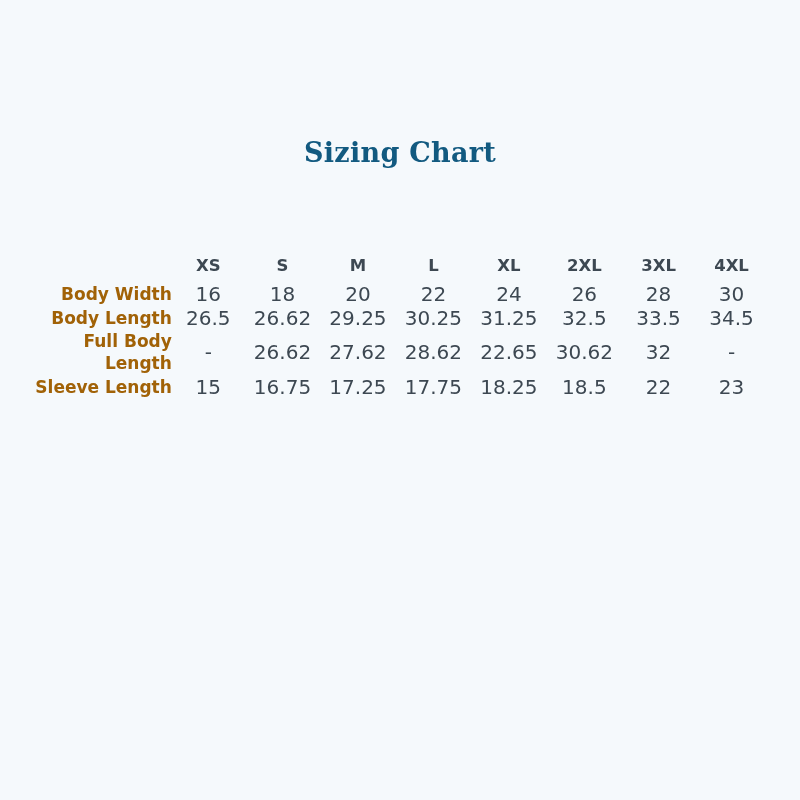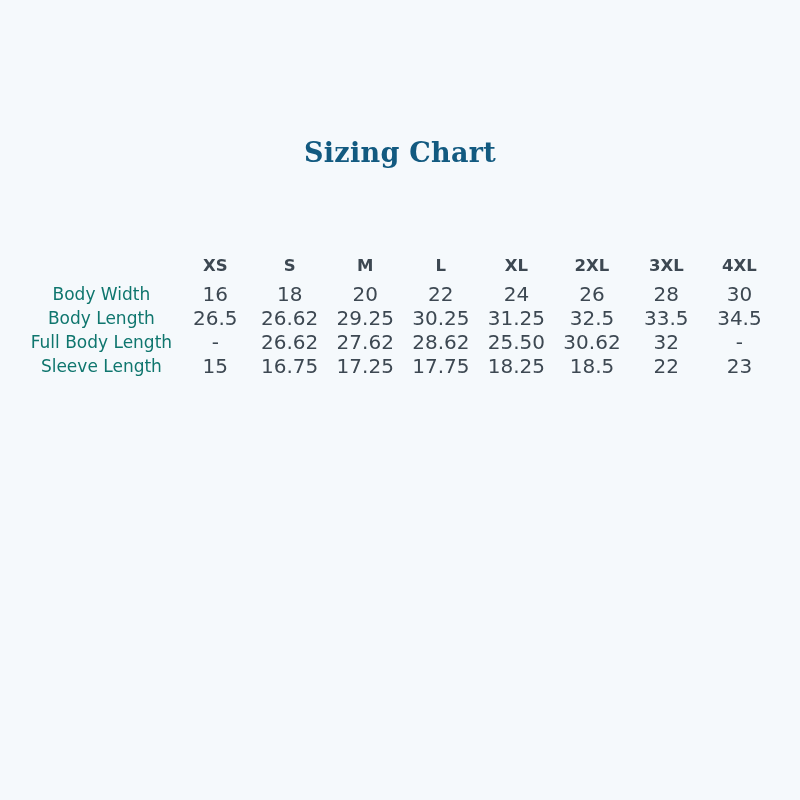--- a/index.html
+++ b/index.html
@@ -28,21 +28,21 @@
     text-align: center;
     font-family: "DejaVu Serif", serif;
     font-size: 27px;
     font-weight: bold;
     color: #125a80;
     letter-spacing: 0.3px;
   }
   table.size-table {
     position: absolute;
     top: 248px;
-    left: 24px;
+    left: 16px;
     width: 752px;
     border-collapse: collapse;
   }
   table.size-table th,
   table.size-table td {
     padding: 0;
     border: none;
     background: transparent;
   }
   th.corner-head {
@@ -52,26 +52,27 @@
     font-size: 16.5px;
     font-weight: bold;
     color: #3d4852;
     text-align: center;
     height: 34px;
     vertical-align: middle;
     width: 80px;
   }
   td.row-label {
     font-size: 17px;
-    color: #0f766e;
-    text-align: center;
+    color: #a16207;
+    text-align: right;
     padding: 7px 6px 7px 6px;
     line-height: 1.32;
     vertical-align: middle;
     width: 178px;
+    font-weight: bold;
   }
   td.cell {
     font-size: 20px;
     color: #3d4852;
     text-align: center;
     vertical-align: middle;
     padding: 7px 2px;
     width: 80px;
   }
 </style>
@@ -121,21 +122,21 @@
         <td class="cell">33.5</td>
         <td class="cell">34.5</td>
       </tr>
 
       <tr>
         <td class="row-label">Full Body Length</td>
         <td class="cell">-</td>
         <td class="cell">26.62</td>
         <td class="cell">27.62</td>
         <td class="cell">28.62</td>
-        <td class="cell">25.50</td>
+        <td class="cell">22.65</td>
         <td class="cell">30.62</td>
         <td class="cell">32</td>
         <td class="cell">-</td>
       </tr>
 
       <tr>
         <td class="row-label">Sleeve Length</td>
         <td class="cell">15</td>
         <td class="cell">16.75</td>
         <td class="cell">17.25</td>

